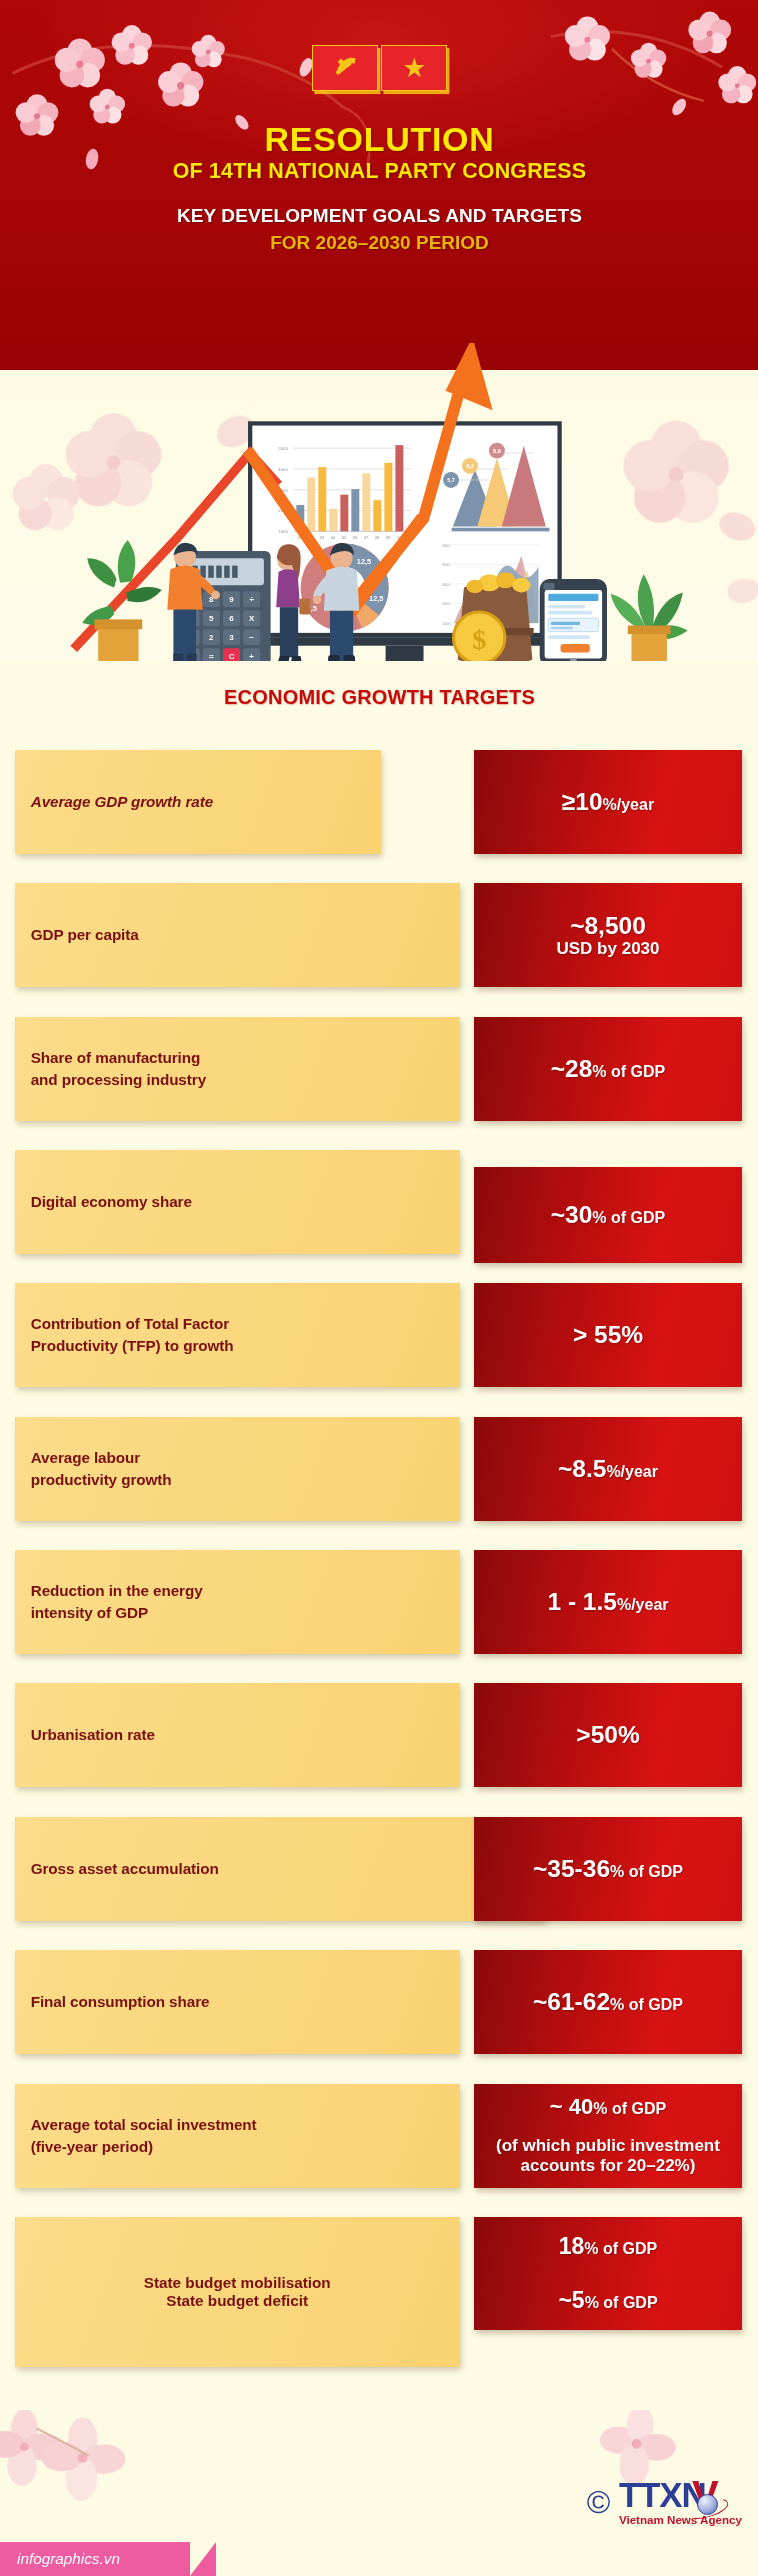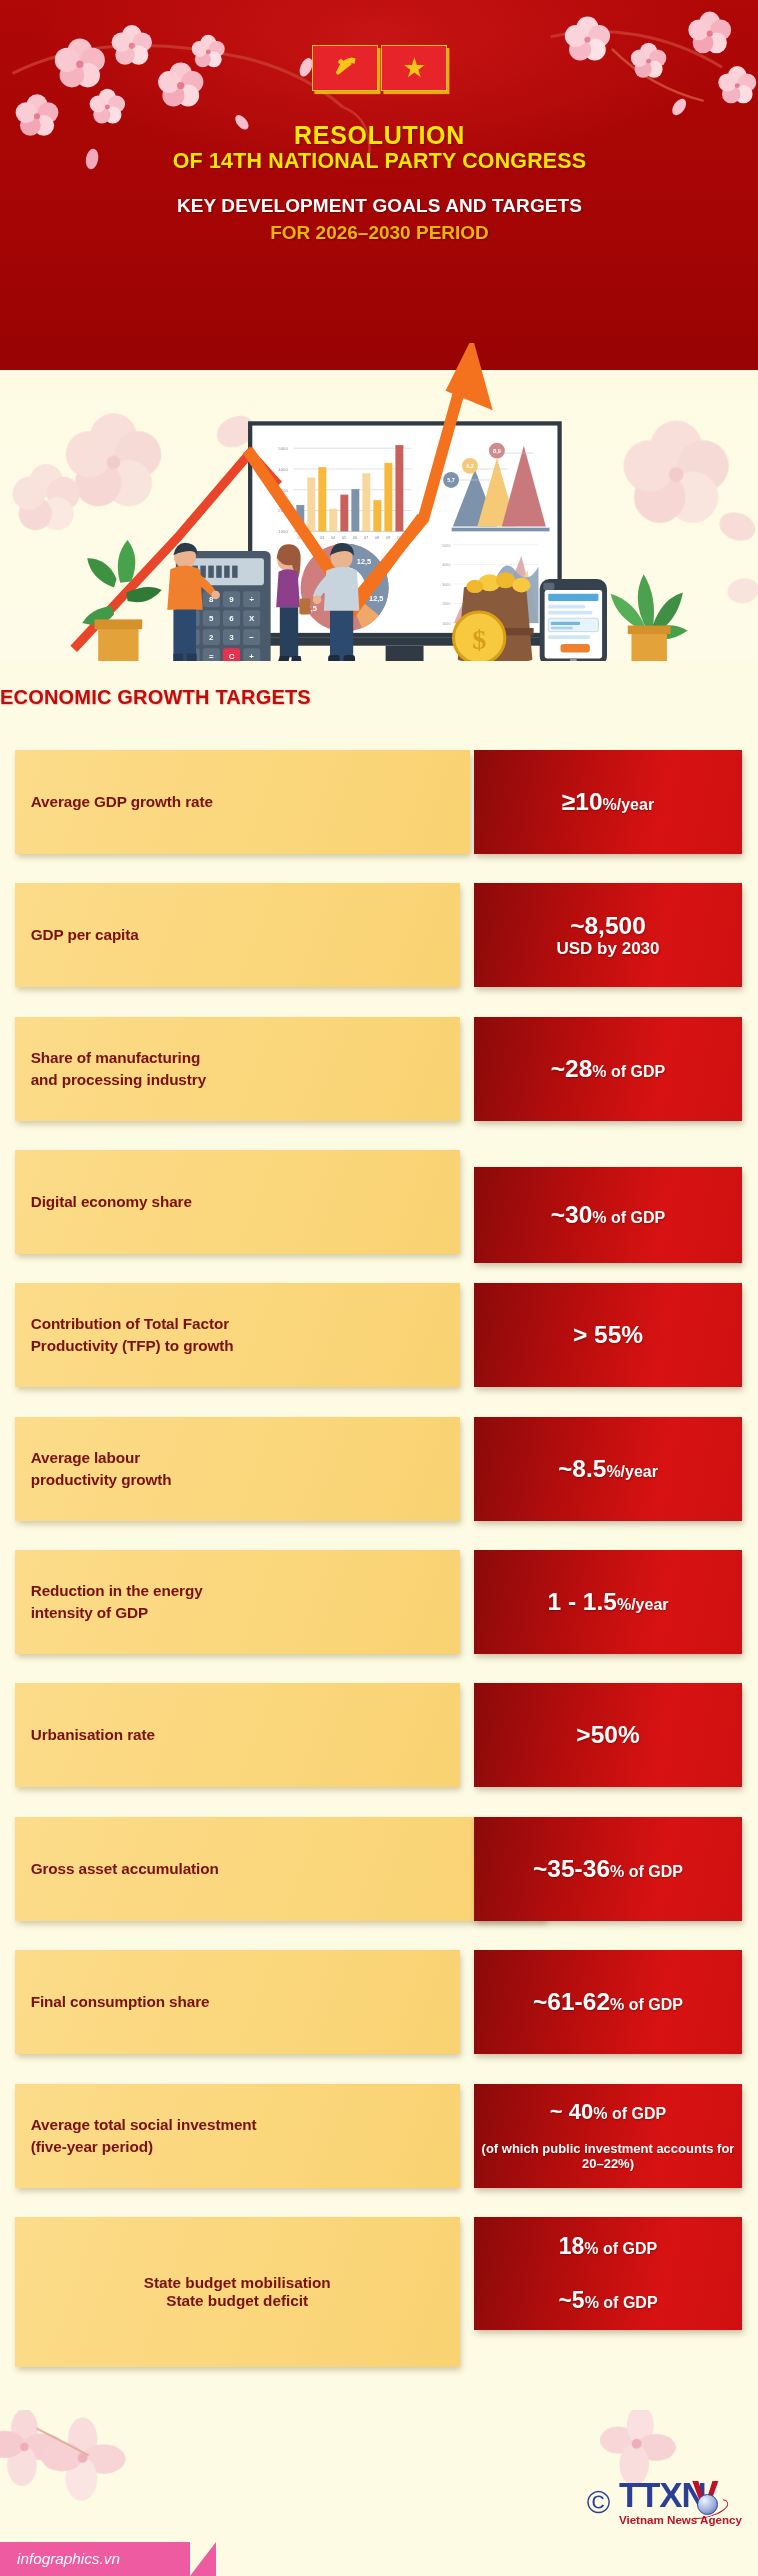--- a/index.html
+++ b/index.html
@@ -56,21 +56,21 @@
   .hs-svg { width: 34px; height: 34px; display: block; }
 
   .title-block {
     position: absolute;
     left: 0; right: 0; top: 122px;
     text-align: center;
     z-index: 6;
   }
   .t-res {
     color: #ffe800;
-    font-size: 25px;
+    font-size: 34px;
     font-weight: 700;
     letter-spacing: 0.7px;
     line-height: 1.05;
     text-shadow: 1.2px 1.2px 1.8px rgba(0,0,0,0.28);
   }
   .t-congress {
     color: #ffe800;
     font-size: 21.4px;
     font-weight: 700;
     letter-spacing: 0.2px;
@@ -104,20 +104,21 @@
     position: absolute; inset: 0;
     background: linear-gradient(180deg, #fdfbe3 0%, #fefce8 100%);
     clip-path: inset(27.5px 0 0 0);
   }
   .illus-svg { position: absolute; left: 0; top: 0; }
 
   
   .section-title {
     position: absolute;
     left: 0; right: 0; top: 686px;
+    text-align: center;
     color: #c40a0a;
     font-size: 20px;
     font-weight: 700;
     letter-spacing: 0.2px;
     text-shadow: 0.6px 0.6px 1.2px rgba(160,0,0,0.25);
   }
 
   
   #rows { position: absolute; left: 0; top: 0; width: 759px; }
   .row { position: absolute; left: 0; width: 759px; }
@@ -161,21 +162,21 @@
     text-shadow: 0.6px 1.2px 1.8px rgba(0,0,0,0.3);
   }
   .v-main .sm { font-size: 16px; }
   .v-sub {
     font-size: 17px;
     font-weight: 700;
     line-height: 1.15;
     text-shadow: 0.6px 1.2px 1.8px rgba(0,0,0,0.3);
   }
   .v-note {
-    font-size: 13px;
+    font-size: 17px;
     font-weight: 700;
     line-height: 1.2;
     margin-top: 16px;
     text-shadow: 0.6px 0.6px 1.2px rgba(0,0,0,0.3);
   }
   .dual .v-main { font-size: 23px; }
   .dual-line { margin: 6.1px 0; }
 
   
   .split-label { display: flex; flex-direction: column; justify-content: center; }
@@ -634,21 +635,21 @@
         <rect x="1032" y="470" width="58" height="50" fill="#e3a23a"></rect>
         <rect x="1026" y="462" width="70" height="14" fill="#d4912c"></rect>
       </g>
     </svg>
   </div>
 
   <div class="section-title">ECONOMIC GROWTH TARGETS</div>
 
   <div id="rows">
       <div class="row" style="top: 750px;">
-        <div class="card-label" style="top: 0px; width: 455px; height: 104px;">
+        <div class="card-label" style="top: 0px; width: 366px; height: 104px; font-style: italic;">
           <div class="txt">
             <span class="sub">Average GDP growth rate</span>
           </div>
         </div>
         <div class="card-value" style="top: 0px; height: 104px;">
           <div class="v-main">≥10<span class="sm">%/year</span></div>
         </div>
       </div>
       <div class="row" style="top: 883px;">
         <div class="card-label" style="top: 0px; width: 445px; height: 104px;">

